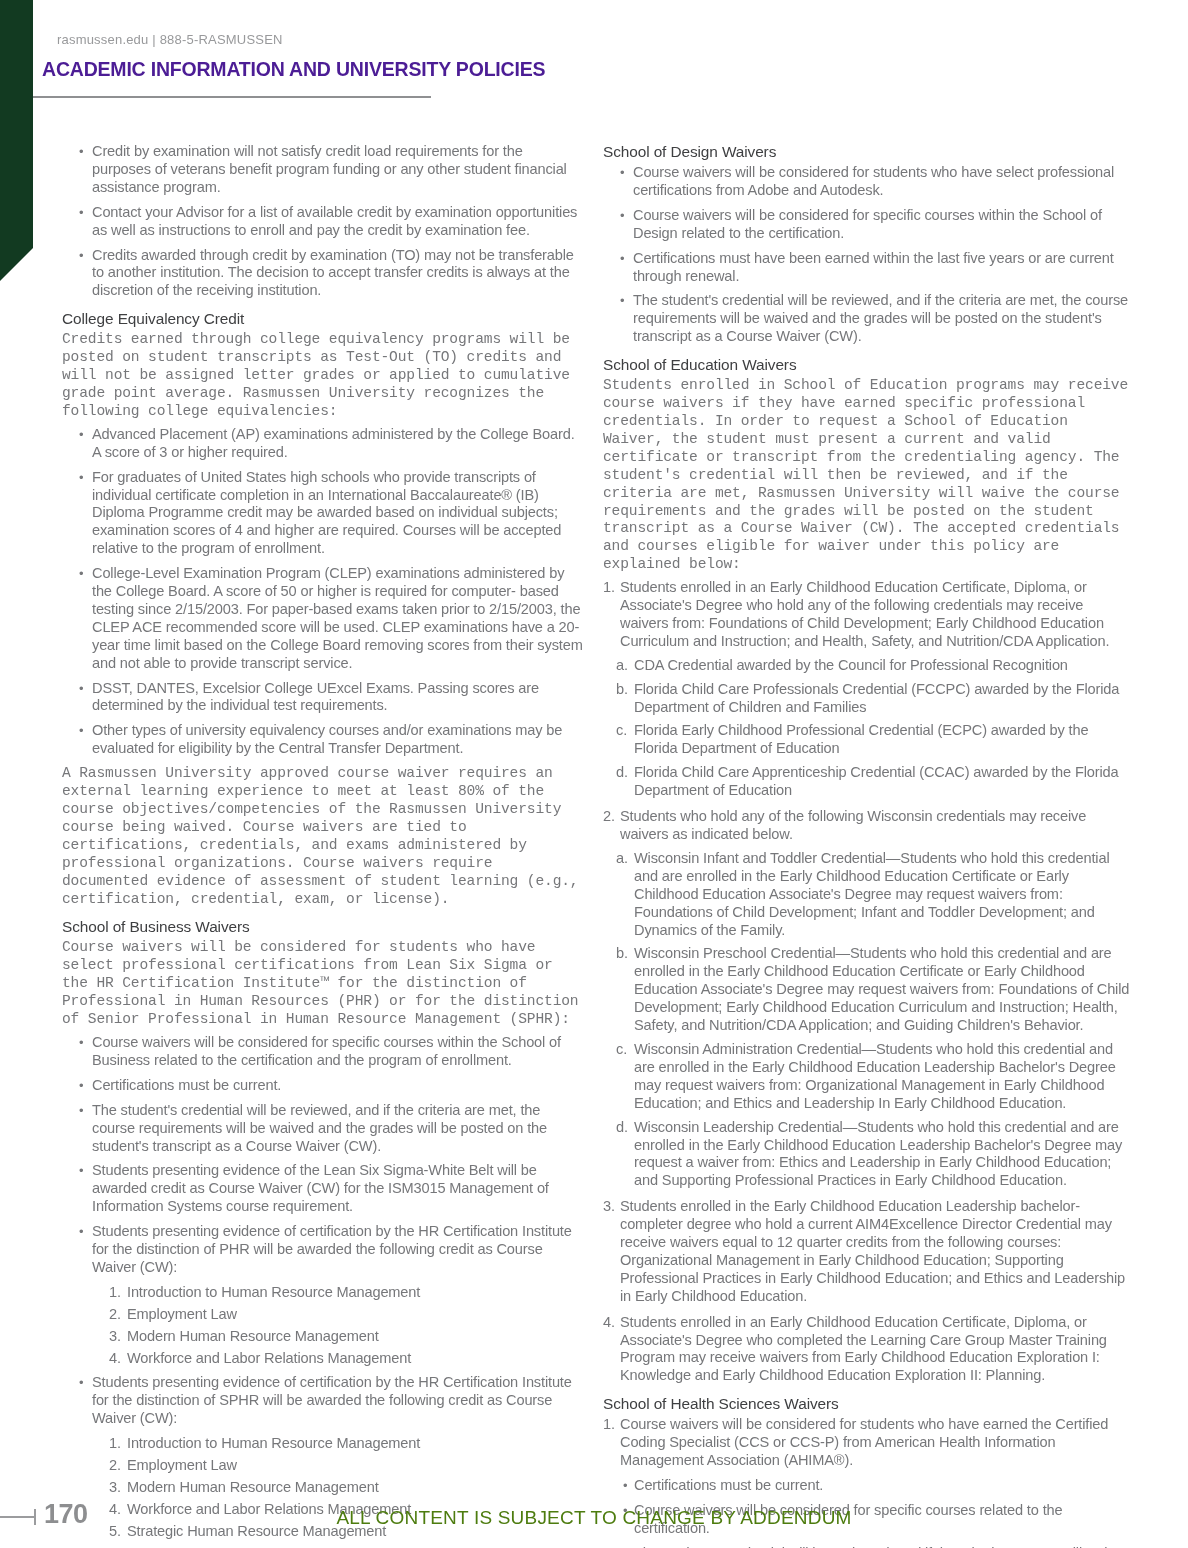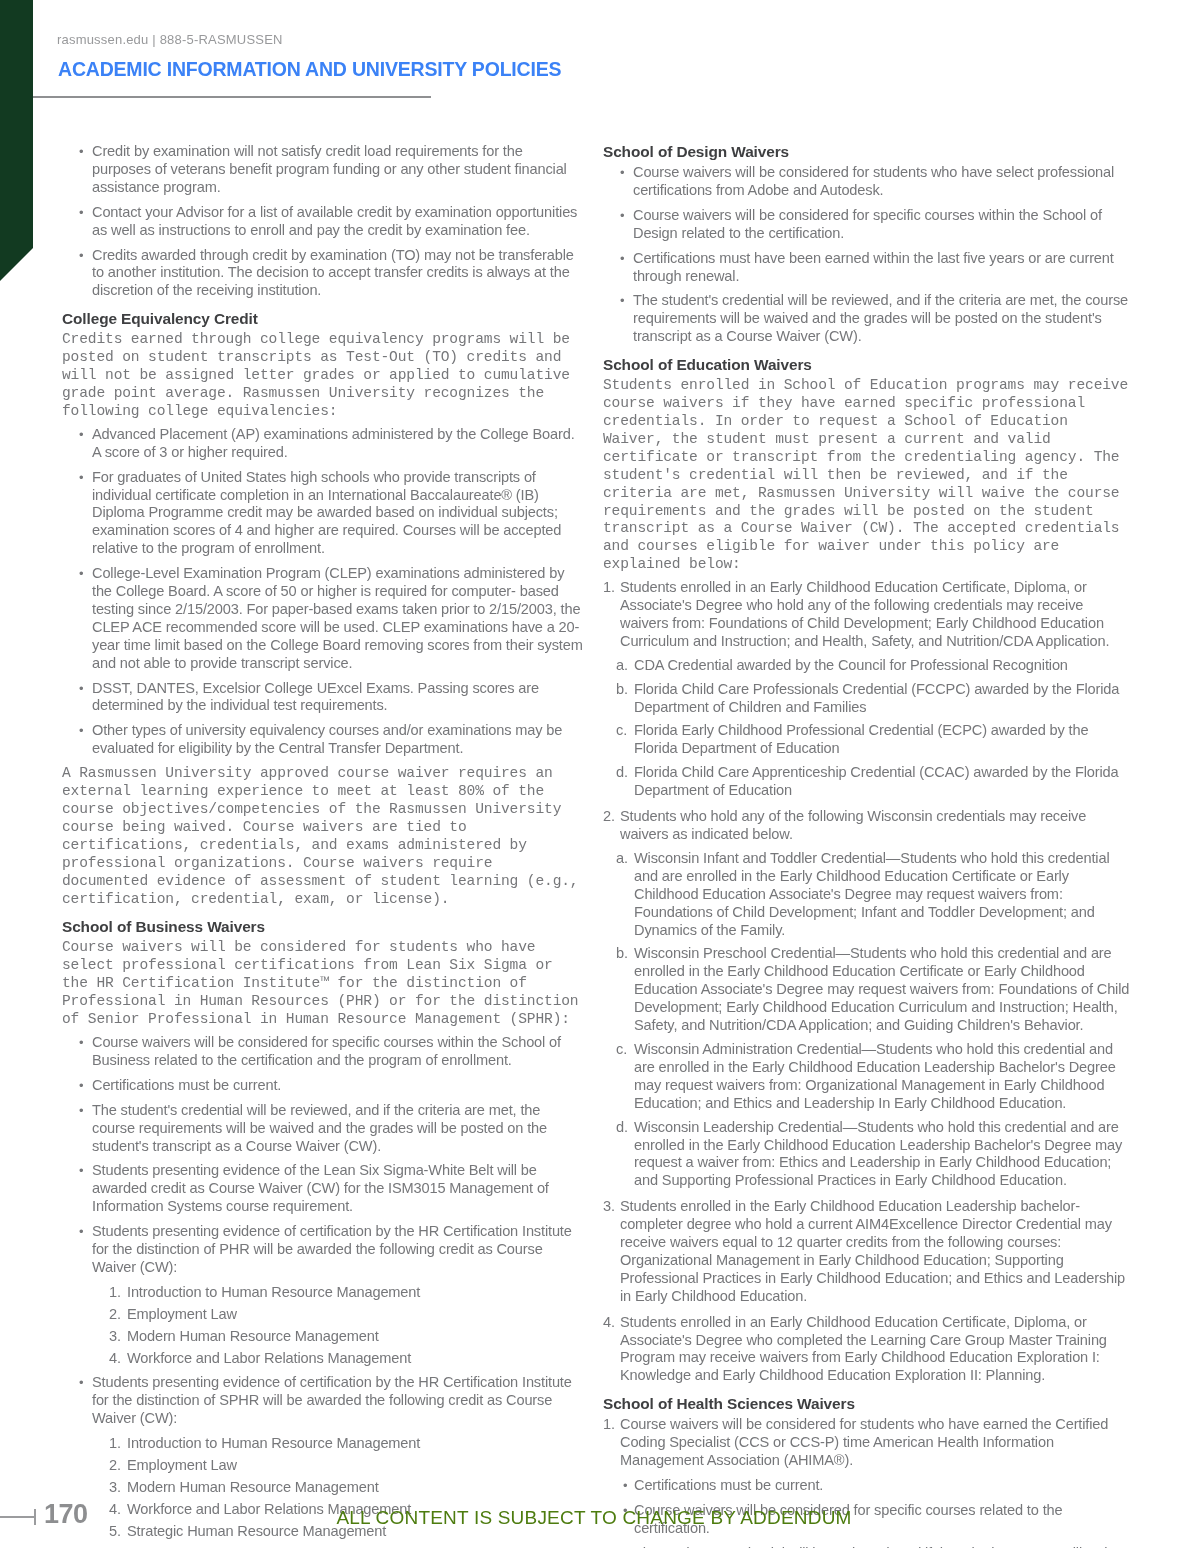--- a/index.html
+++ b/index.html
@@ -12,34 +12,34 @@
   .ribbon{
     position:absolute;left:0;top:0;width:33px;height:281px;
     clip-path:polygon(0 0,33px 0,33px 248px,0 281px);
   }
   
   .header-contact{
     position:absolute;left:57px;top:32px;font-size:13px;
     color:#98999b;letter-spacing:0.2px;
   }
   .header-title{
-    position:absolute;left:58px;top:58px;font-size:19.5px;font-weight:700;
-    color:#3b82f6;letter-spacing:-0.2px;
+    position:absolute;left:42px;top:58px;font-size:19.5px;font-weight:700;
+    color:#4c1d95;letter-spacing:-0.2px;
   }
   .header-rule{
     position:absolute;left:33px;top:96px;width:398px;height:2px;background:#8f9092;
   }
   
   .column{position:absolute;top:143px;font-size:14.6px;line-height:17.9px;letter-spacing:-0.15px;}
   .col-left{left:62px;width:522px;}
   .col-right{left:603px;width:528px;}
   .column > :first-child{margin-top:0;}
 
   .section-heading{
-    font-size:15.4px;font-weight:700;color:#3e3f41;margin:10px 0 3px 0;
+    font-size:15.4px;font-weight:400;color:#3e3f41;margin:10px 0 3px 0;
     letter-spacing:-0.1px;line-height:18px;
   }
   .para{margin:0 0 5px 0;white-space:pre-wrap;font-family:Liberation Mono, monospace;}
   .li-text{white-space:pre-wrap;}
 
   ul,ol{margin:2px 0 7px 0;padding:0;list-style:none;}
   li{position:relative;}
 
   
   .column > .bullet-list{margin-left:16px;}
@@ -148,21 +148,21 @@
           <li><span class="li-text">Wisconsin Infant and Toddler Credential—Students who hold this credential and are enrolled in the Early Childhood Education Certificate or Early Childhood Education Associate's Degree may request waivers from: Foundations of Child Development; Infant and Toddler Development; and Dynamics of the Family.</span></li>
           <li><span class="li-text">Wisconsin Preschool Credential—Students who hold this credential and are enrolled in the Early Childhood Education Certificate or Early Childhood Education Associate's Degree may request waivers from: Foundations of Child Development; Early Childhood Education Curriculum and Instruction; Health, Safety, and Nutrition/CDA Application; and Guiding Children's Behavior.</span></li>
           <li><span class="li-text">Wisconsin Administration Credential—Students who hold this credential and are enrolled in the Early Childhood Education Leadership Bachelor's Degree may request waivers from: Organizational Management in Early Childhood Education; and Ethics and Leadership In Early Childhood Education.</span></li>
           <li><span class="li-text">Wisconsin Leadership Credential—Students who hold this credential and are enrolled in the Early Childhood Education Leadership Bachelor's Degree may request a waiver from: Ethics and Leadership in Early Childhood Education; and Supporting Professional Practices in Early Childhood Education.</span></li>
         </ol></li>
       <li><span class="li-text">Students enrolled in the Early Childhood Education Leadership bachelor-completer degree who hold a current AIM4Excellence Director Credential may receive waivers equal to 12 quarter credits from the following courses: Organizational Management in Early Childhood Education; Supporting Professional Practices in Early Childhood Education; and Ethics and Leadership in Early Childhood Education.</span></li>
       <li><span class="li-text">Students enrolled in an Early Childhood Education Certificate, Diploma, or Associate's Degree who completed the Learning Care Group Master Training Program may receive waivers from Early Childhood Education Exploration I: Knowledge and Early Childhood Education Exploration II: Planning.</span></li>
     </ol>
     <h3 class="section-heading">School of Health Sciences Waivers</h3>
     <ol class="numbered-list">
-      <li><span class="li-text">Course waivers will be considered for students who have earned the Certified Coding Specialist (CCS or CCS-P) time American Health Information Management Association (AHIMA®).</span><ul class="bullet-list">
+      <li><span class="li-text">Course waivers will be considered for students who have earned the Certified Coding Specialist (CCS or CCS-P) from American Health Information Management Association (AHIMA®).</span><ul class="bullet-list">
           <li><span class="li-text">Certifications must be current.</span></li>
           <li><span class="li-text">Course waivers will be considered for specific courses related to the certification.</span></li>
           <li><span class="li-text">The student's credential will be reviewed, and if the criteria are met, will waive the course requirements and the grades will be posted on the student transcript as a Course Waiver (CW).</span></li>
         </ul></li>
     </ol>
   </div>
 
 <div class="footer-rule"></div>
 <div class="footer-tick"></div>
 <div class="page-number">170</div>

